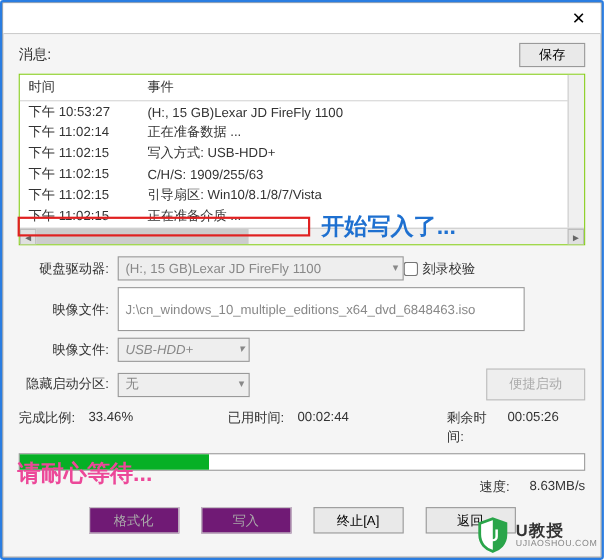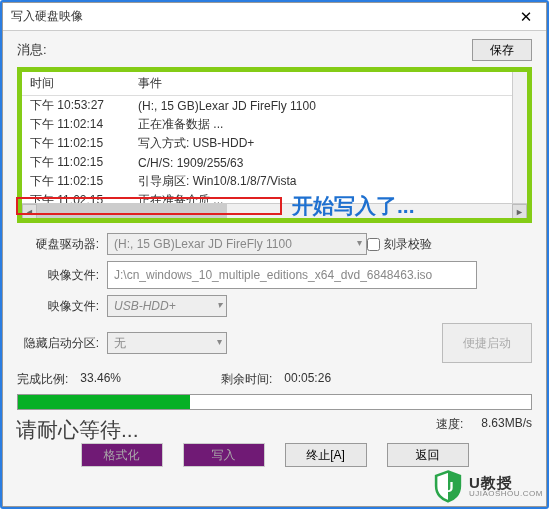--- a/index.html
+++ b/index.html
@@ -8,46 +8,46 @@
 .window { width: 545px; height: 505px; border: 1px solid #999; background: #f5f5f5; position: absolute; top: 2px; left: 2px; }
 .titlebar { height: 28px; background: #fff; border-bottom: 1px solid #ccc; display: flex; align-items: center; padding: 0 8px; position: relative; }
 .titlebar-text { font-size: 12px; color: #333; }
 .close-btn { position: absolute; right: 0; top: 0; width: 40px; height: 28px; display: flex; align-items: center; justify-content: center; font-size: 15px; cursor: pointer; }
 
 .content { padding: 8px 14px; }
 .top-row { display: flex; align-items: center; margin-bottom: 6px; }
 .msg-label { font-size: 13px; color: #333; flex: 1; }
 .save-btn { width: 60px; height: 22px; font-size: 12px; border: 1px solid #999; background: #e9e9e9; cursor: pointer; }
 
-.log-box { border: 5px solid #84cc16; background: #fff; height: 156px; overflow: hidden; position: relative; }
+.log-box { border: 1px solid #84cc16; background: #fff; height: 156px; overflow: hidden; position: relative; }
 .log-table { width: 100%; font-size: 12px; border-collapse: collapse; }
 .log-table th { text-align: left; padding: 3px 8px; background: #fff; border-bottom: 1px solid #ddd; font-weight: normal; color: #333; }
 .log-table th:first-child { width: 108px; }
 .log-table td { padding: 1px 8px; color: #333; white-space: nowrap; }
 .red-rect { position: absolute; border: 2px solid #e02020; left: 16px; top: 197px; width: 266px; height: 18px; pointer-events: none; z-index: 20; }
 .annot1 { position: absolute; left: 292px; top: 192px; color: #1e70d0; font-size: 21px; font-weight: bold; z-index: 21; }
-.annot2 { position: absolute; left: 16px; top: 416px; color: #404040; font-size: 21px; font-weight: normal; z-index: 21; }
+.annot2 { position: absolute; left: 16px; top: 416px; color: #ec4899; font-size: 21px; font-weight: bold; z-index: 21; }
 .scroll-v { position: absolute; right: 0; top: 0; bottom: 15px; width: 15px; background: #f0f0f0; border-left: 1px solid #ccc; }
 .scroll-h { position: absolute; left: 0; right: 0; bottom: 0; height: 15px; background: #f0f0f0; border-top: 1px solid #ccc; display: flex; }
 .scroll-btn { width: 15px; height: 15px; background: #e0e0e0; border: 1px solid #bbb; font-size: 9px; display: flex; align-items: center; justify-content: center; color: #666; }
 .scroll-h .track { flex: 1; position: relative; }
 .scroll-h .thumb { position: absolute; left: 0; width: 40%; height: 100%; background: #ccc; }
 
 .form-area { margin-top: 10px; }
 .form-row { display: flex; align-items: center; margin-bottom: 6px; font-size: 12px; }
 .form-label { width: 90px; text-align: right; color: #333; padding-right: 8px; }
 .dropdown { height: 22px; border: 1px solid #999; background: #eee; color: #888; font-size: 12px; padding: 0 18px 0 6px; display: flex; align-items: center; position: relative; }
 .dropdown::after { content: "▾"; position: absolute; right: 4px; top: 3px; font-size: 10px; color: #888; }
 .dd-drive { width: 260px; }
 .dd-mode { width: 120px; font-style: italic; }
 .dd-hidden { width: 120px; }
-.text-field { height: 28px; border: 1px solid #999; background: #fff; color: #888; font-size: 12px; padding: 0 6px; display: flex; align-items: center; width: 370px; overflow: hidden; }
+.text-field { height: 40px; border: 1px solid #999; background: #fff; color: #888; font-size: 12px; padding: 0 6px; display: flex; align-items: center; width: 370px; overflow: hidden; }
 .checkbox-wrap { display: flex; align-items: center; font-size: 12px; color: #333; }
 .checkbox-wrap input { margin-right: 4px; }
-.ghost-btn { height: 40px; width: 90px; border: 1px solid #bbb; background: #eee; color: #aaa; font-size: 12px; margin-left: 8px; }
+.ghost-btn { height: 29px; width: 90px; border: 1px solid #bbb; background: #eee; color: #aaa; font-size: 12px; margin-left: 8px; }
 
 .stats-row { display: flex; font-size: 12px; color: #333; margin-top: 8px; }
 .stats-row .pair { display: flex; margin-right: 24px; }
 .stats-row .pair .k { margin-right: 12px; }
 .stats-row .pair:nth-child(1) { width: 180px; }
 .stats-row .pair:nth-child(2) { width: 190px; }
 
 .progress-wrap { margin-top: 6px; height: 16px; border: 1px solid #999; background: #fff; position: relative; }
 .progress-fill { height: 100%; background: #06b025; }
 
@@ -63,21 +63,20 @@
 .wm-text { margin-left: 4px; line-height: 1; }
 .wm-text .big { font-size: 15px; font-weight: bold; color: #333; letter-spacing: 1px; }
 .wm-text .small { font-size: 8px; color: #888; letter-spacing: 0.5px; }
 .blue-border { position: absolute; left: 0; top: 0; right: 0; bottom: 0; border: 2px solid #2a7de1; pointer-events: none; z-index: 50; border-radius: 3px; }
 </style>
 </head>
 <body>
 
 <div class="window">
   <div class="titlebar">
-    <span class="titlebar-text">写入硬盘映像</span>
     <div class="close-btn">
       <span>✕</span>
     </div>
   </div>
 
   <div class="content">
 
     <div class="top-row">
       <span class="msg-label">消息:</span>
       <button class="save-btn">保存</button>
@@ -167,20 +166,24 @@
         <div style="flex:1"></div>
         <button class="ghost-btn">便捷启动</button>
       </div>
 
     </div>
 
     <div class="stats-row">
       <div class="pair">
         <span class="k">完成比例:</span>
         <span>33.46%</span>
+      </div>
+      <div class="pair">
+        <span class="k">已用时间:</span>
+        <span>00:02:44</span>
       </div>
       <div class="pair">
         <span class="k">剩余时间:</span>
         <span>00:05:26</span>
       </div>
     </div>
 
     <div class="progress-wrap">
       <div class="progress-fill" id="pfill" style="width: 33.46%;"></div>
     </div>

